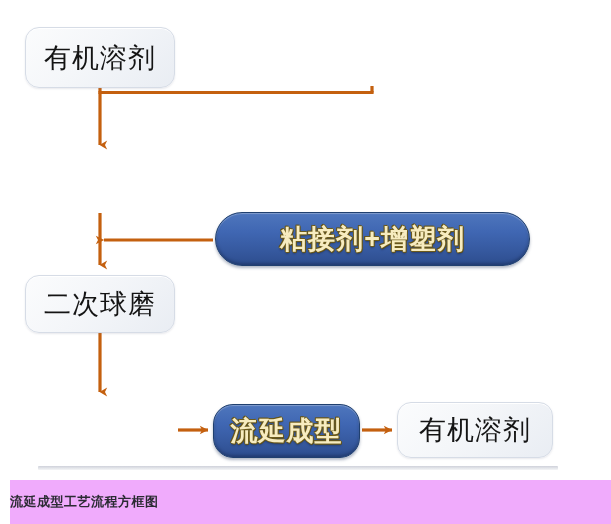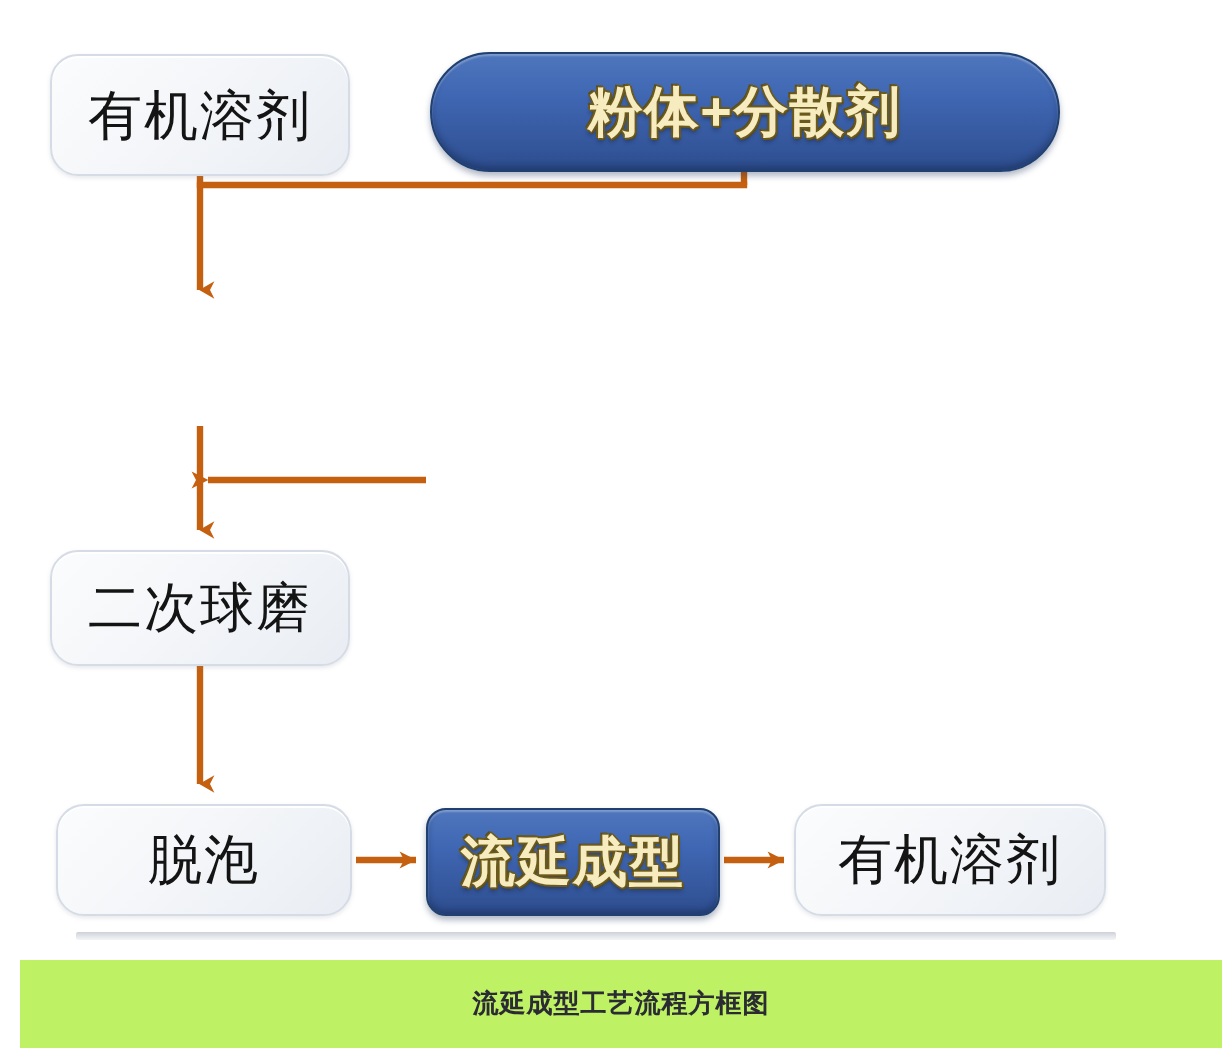--- a/index.html
+++ b/index.html
@@ -11,20 +11,21 @@
     height: 524px;
     background: #ffffff;
     font-family: "Liberation Sans", "DejaVu Sans", sans-serif;
     overflow: hidden;
   }
   #canvas {
     position: relative;
     width: 611px;
     height: 524px;
     background: #ffffff;
+    font-family: Liberation Mono, monospace;
   }
 
   
   .node-light {
     position: absolute;
     box-sizing: border-box;
     background: linear-gradient(135deg, #fbfcfd 0%, #f4f6f9 45%, #e9edf3 100%);
     border: 1px solid #d6dce6;
     border-radius: 14px;
     box-shadow: 0 1px 2px rgba(120,130,150,0.18),
@@ -58,42 +59,42 @@
     font-size: 27px;
     font-weight: 700;
     letter-spacing: 1px;
     text-shadow:
        1px 0 0 #6b5a1c, -1px 0 0 #6b5a1c,
        0 1px 0 #6b5a1c, 0 -1px 0 #6b5a1c,
        1px 1px 0 #5c4c16, -1px -1px 0 #5c4c16,
        0 2px 2px rgba(20,25,45,0.45);
   }
   .pill { border-radius: 32px; }
-  .rrect { border-radius: 10px; }
+  .rrect { border-radius: 20px; }
 
   
   #connectors {
     position: absolute;
     left: 0; top: 0;
     width: 611px;
     height: 524px;
     pointer-events: none;
   }
 
   
   #caption-bar {
     position: absolute;
     left: 10px;
     top: 480px;
     width: 601px;
     height: 44px;
-    background: #bef264;
+    background: #f0abfc;
     display: flex;
     align-items: center;
-    justify-content: center;
+    justify-content: flex-start;
   }
   #caption-text {
     color: #2b2b33;
     font-size: 13px;
     font-weight: 700;
     letter-spacing: 0.5px;
   }
 
   
   #caption-shine {
@@ -145,33 +146,30 @@
       <path d="M178,430 L208,430" marker-end="url(#arrow-right)"></path>
 
       <path d="M362,430 L392,430" marker-end="url(#arrow-right)"></path>
     </g>
   </svg>
 
   <div class="node-light" style="left:25px;  top:27px;  width:150px; height:61px;">
     <span>有机溶剂</span>
   </div>
 
-  <div class="node-blue pill" style="left:215px; top:26px; width:315px; height:60px;">
-    <span class="blue-label">粉体+分散剂</span>
-  </div>
 
 
+  <div class="node-blue pill" style="left:215px; top:212px; width:315px; height:54px;">
+    <span class="blue-label">粘接剂+增塑剂</span>
+  </div>
 
   <div class="node-light" style="left:25px;  top:275px; width:150px; height:58px;">
     <span>二次球磨</span>
   </div>
 
-  <div class="node-light" style="left:28px;  top:402px; width:148px; height:56px;">
-    <span>脱泡</span>
-  </div>
 
   <div class="node-blue rrect" style="left:213px; top:404px; width:147px; height:54px;">
     <span class="blue-label">流延成型</span>
   </div>
 
   <div class="node-light" style="left:397px; top:402px; width:156px; height:56px;">
     <span>有机溶剂</span>
   </div>
 
   <div id="caption-shine"></div>

